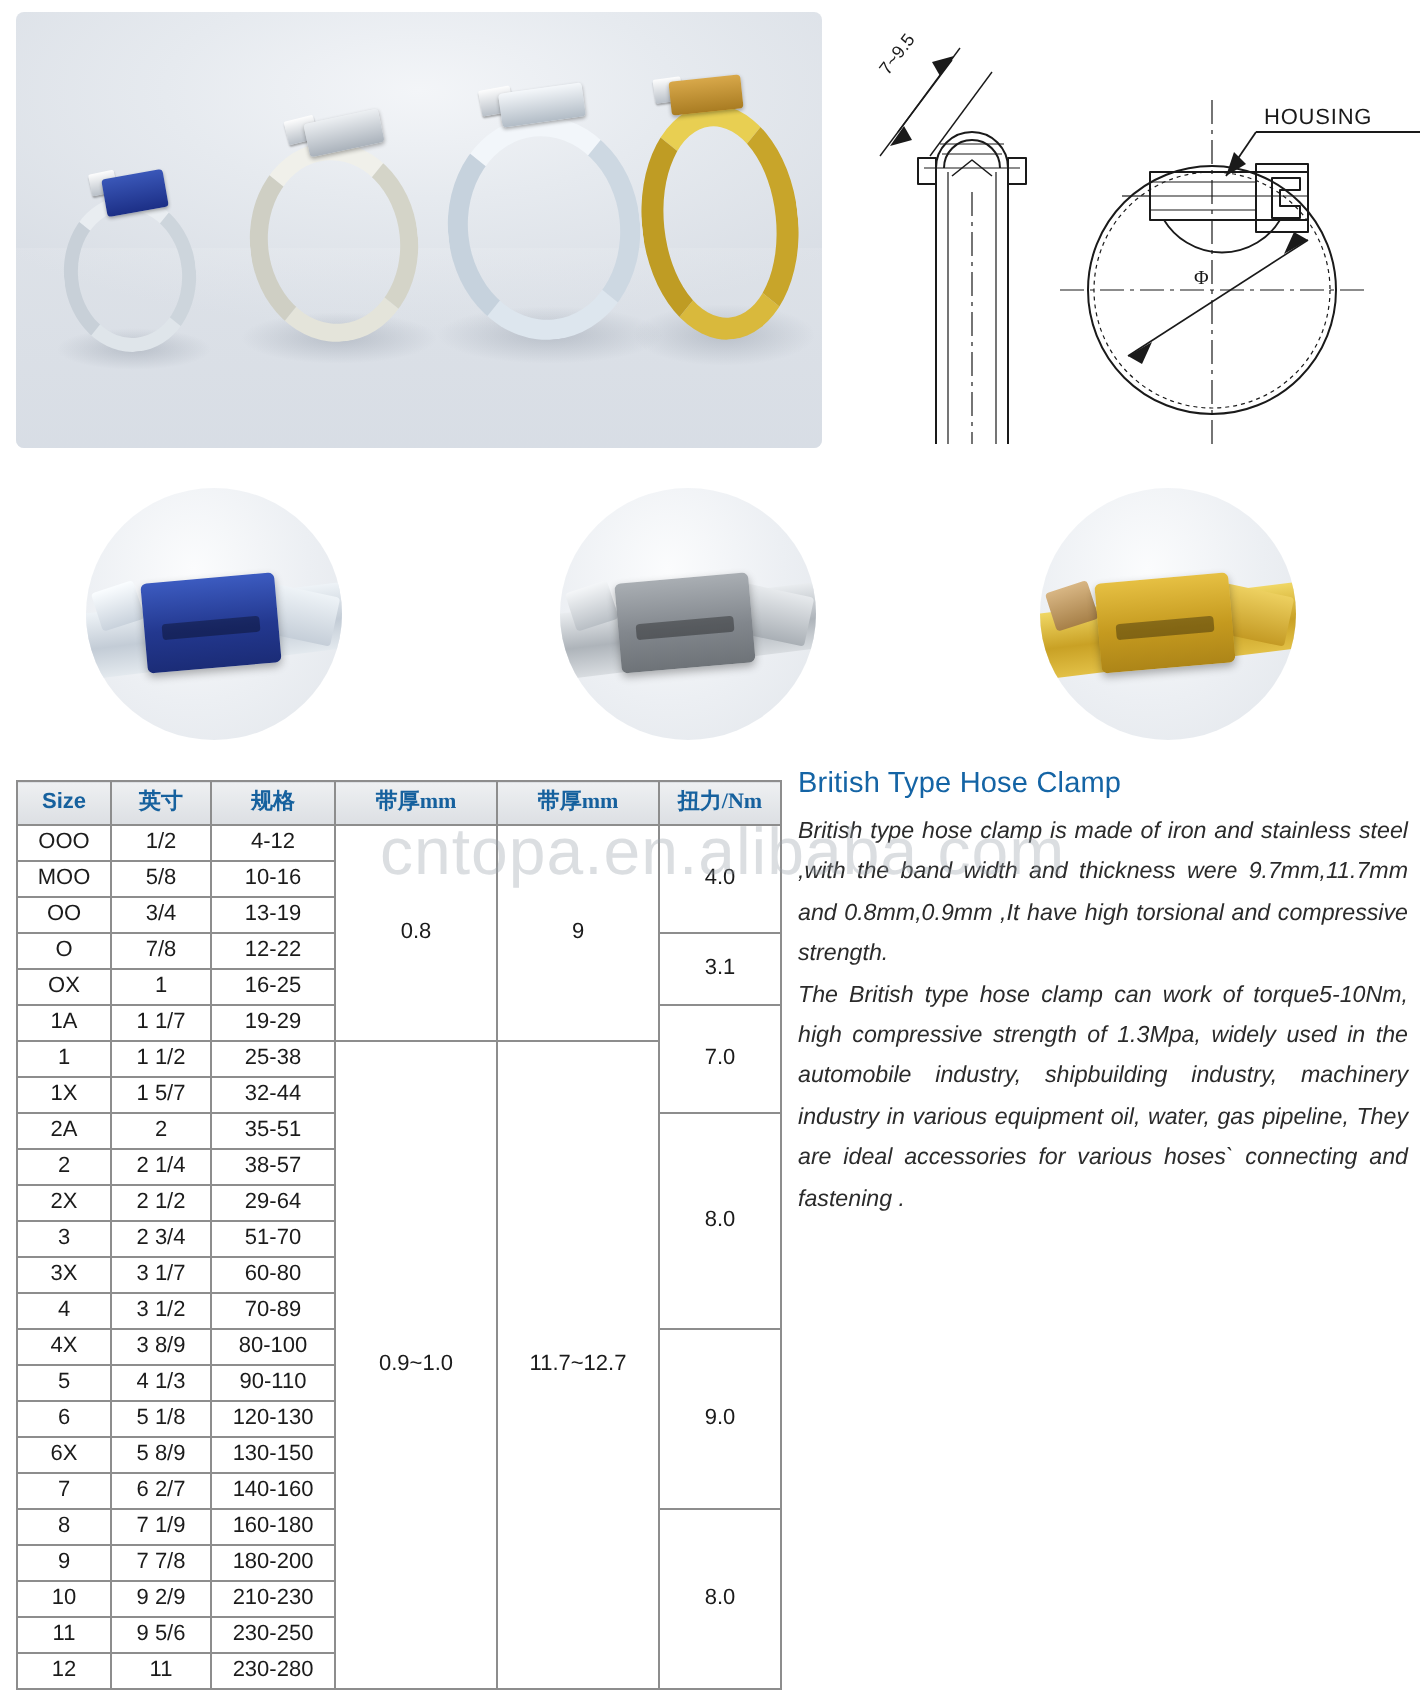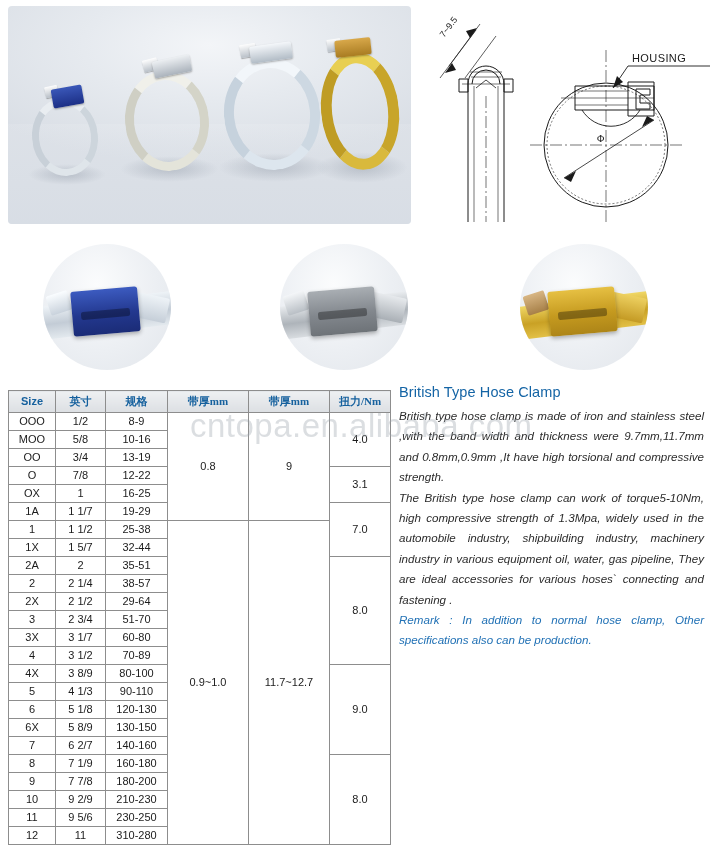--- a/index.html
+++ b/index.html
@@ -353,21 +353,21 @@
         <th class="cn">规格</th>
         <th class="cn">带厚mm</th>
         <th class="cn">带厚mm</th>
         <th class="cn">扭力/Nm</th>
       </tr>
     </thead>
     <tbody>
         <tr>
           <td>OOO</td>
           <td>1/2</td>
-          <td>8-9</td>
+          <td>4-12</td>
           <td rowspan="6">0.8</td>
           <td rowspan="6">9</td>
           <td rowspan="3">4.0</td>
         </tr>
         <tr>
           <td>MOO</td>
           <td>5/8</td>
           <td>10-16</td>
         </tr>
         <tr>
@@ -478,26 +478,25 @@
           <td>210-230</td>
         </tr>
         <tr>
           <td>11</td>
           <td>9 5/6</td>
           <td>230-250</td>
         </tr>
         <tr>
           <td>12</td>
           <td>11</td>
-          <td>310-280</td>
+          <td>230-280</td>
         </tr>
       </tbody>
   </table>
 
   <div class="desc">
     <h2>British Type Hose Clamp</h2>
     <p>British type hose clamp is made of iron and stainless steel ,with the band width and thickness were 9.7mm,11.7mm and 0.8mm,0.9mm ,It have high torsional and compressive strength.</p>
     <p>The British type hose clamp can work of torque5-10Nm, high compressive strength of 1.3Mpa, widely used in the automobile industry, shipbuilding industry, machinery industry in various equipment oil, water, gas pipeline, They are ideal accessories for various hoses` connecting and fastening .</p>
-    <p class="remark">Remark : In addition to normal hose clamp, Other specifications also can be production.</p>
   </div>
 </div>
 
 <div class="watermark">cntopa.en.alibaba.com</div>
 
 </body></html>

